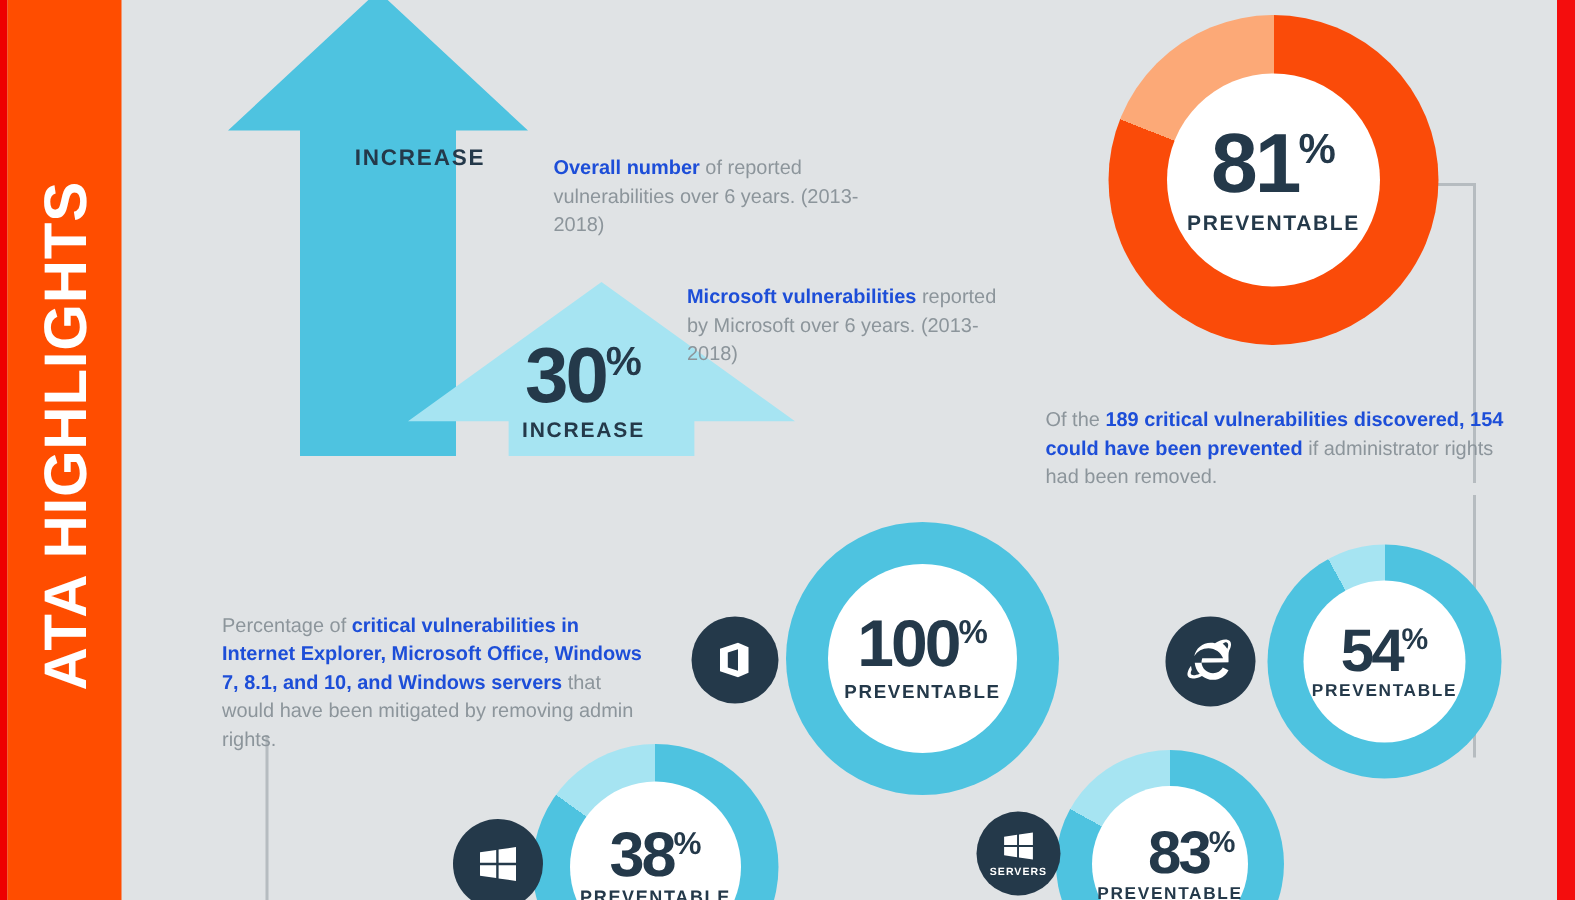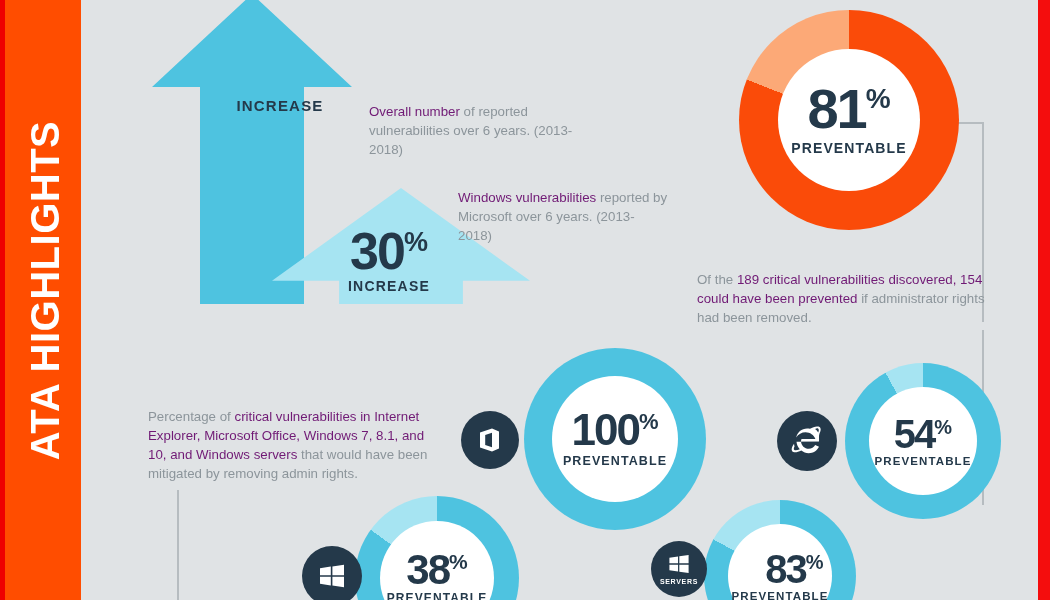--- a/index.html
+++ b/index.html
@@ -51,21 +51,21 @@
   #arrow110{left:205px;top:95px;width:150px;}
   #arrow110 .stat-num{font-size:56px;}
   #arrow30{left:323px;top:228px;width:132px;}
   #arrow30 .stat-num{font-size:52px;}
   #arrow30 .stat-sub{font-size:14px;}
 
   
   .copy{
     position:absolute;color:#8c959b;font-size:13.3px;line-height:1.42;
   }
-  .copy b{color:#701a75;font-weight:normal;}
+  .copy b{color:#1d4ed8;font-weight:bold;}
   #copy-overall{left:369px;top:103px;width:215px;}
   #copy-critical{left:458px;top:189px;width:210px;}
   #copy-of189{left:697px;top:271px;width:312px;font-size:13.3px;}
   #copy-pct{left:148px;top:408px;width:290px;}
 
   
   .conn{position:absolute;background:#b6bcc0;}
   .conn-v{width:1.6px;}
   .conn-h{height:1.6px;}
 
@@ -155,21 +155,21 @@
   <div class="arrow-stat" id="arrow30">
     <div class="stat-num"><span>30</span><span class="stat-pct">%</span></div>
     <div class="stat-sub">INCREASE</div>
   </div>
 
   <div class="copy" id="copy-overall">
     <b>Overall number</b><span> of reported vulnerabilities over 6 years. (2013-2018)</span>
   </div>
 
   <div class="copy" id="copy-critical">
-    <b>Windows vulnerabilities</b><span> reported by Microsoft over 6 years. (2013-2018)</span>
+    <b>Microsoft vulnerabilities</b><span> reported by Microsoft over 6 years. (2013-2018)</span>
   </div>
 
   <div class="copy" id="copy-of189">
     <span>Of the </span><b>189 critical vulnerabilities discovered, 154 could have been prevented</b><span> if administrator rights had been removed.</span>
   </div>
 
   <div class="copy" id="copy-pct">
     <span>Percentage of </span><b>critical vulnerabilities in Internet Explorer, Microsoft Office, Windows 7, 8.1, and 10, and Windows servers</b><span> that would have been mitigated by removing admin rights.</span>
   </div>
 

